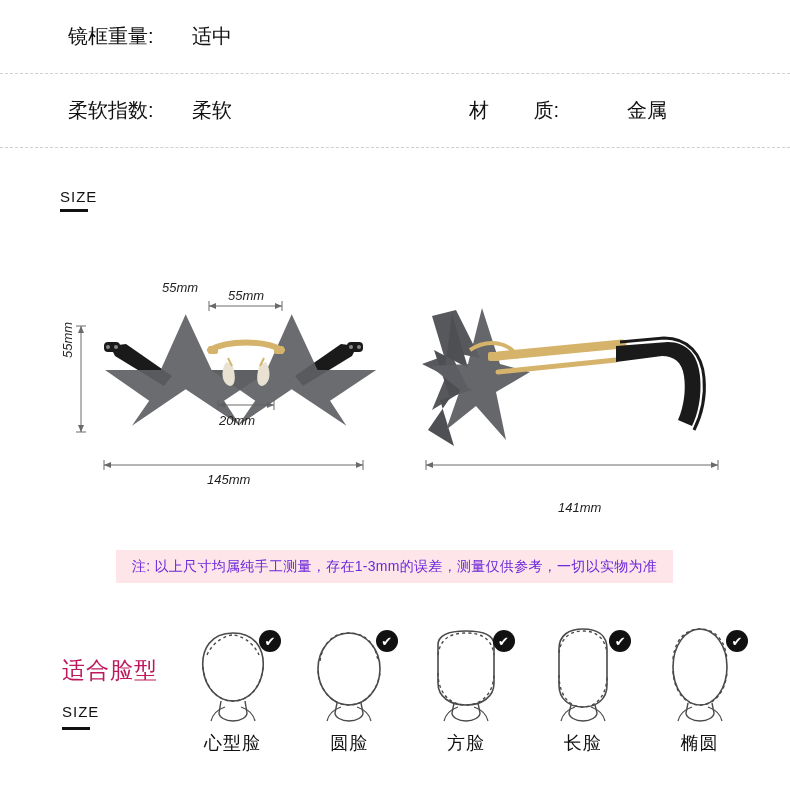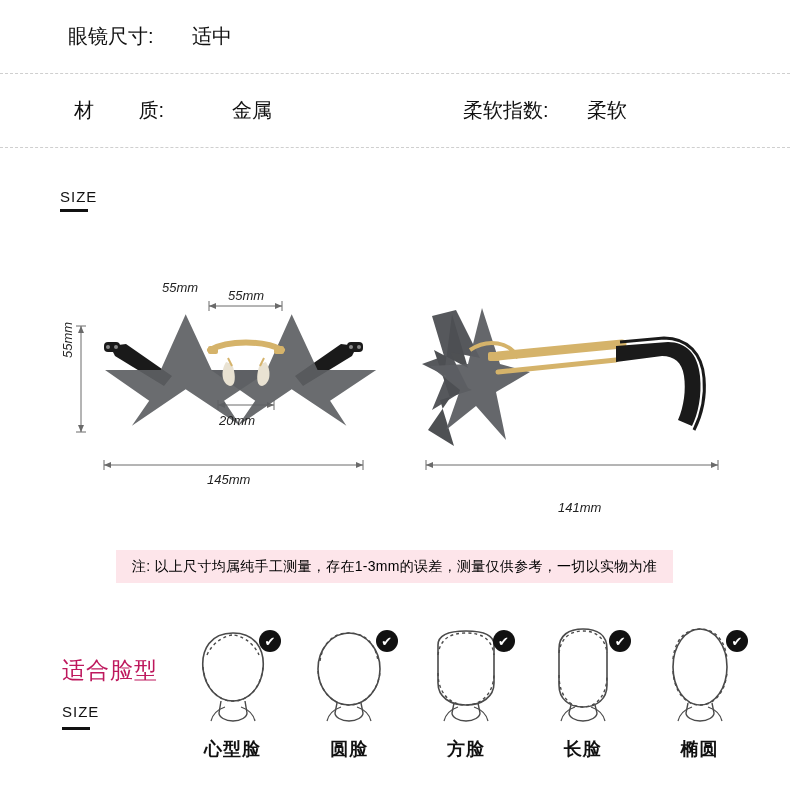--- a/index.html
+++ b/index.html
@@ -69,21 +69,21 @@
     font-size:13px;color:#222;position:absolute;white-space:nowrap;
   }
   .line-h{position:absolute;height:1px;background:#6a6a6a;}
 
   
   .note{
     position:absolute;
     left:116px;top:550px;width:557px;height:33px;
     background:#fde5ea;
     display:flex;align-items:center;justify-content:center;
-    font-size:14px;color:#000000;letter-spacing:0.3px;
+    font-size:14px;color:#6d28d9;letter-spacing:0.3px;
   }
 
   
   .face-title{position:absolute;left:62px;top:655px;font-size:23px;color:#be185d;letter-spacing:1px;}
   .face-sub{position:absolute;left:62px;top:703px;font-size:15px;color:#111;letter-spacing:1px;}
   .face-underline{position:absolute;left:62px;top:727px;width:28px;height:3px;background:#111;}
 
   .faces{
     position:absolute;left:180px;top:625px;width:572px;height:140px;
     display:flex;justify-content:space-between;
@@ -91,50 +91,50 @@
   .face-item{width:105px;position:relative;text-align:center;}
   .face-svg{display:block;margin:0 auto;}
   .check{
     position:absolute;top:5px;right:4px;
     width:22px;height:22px;border-radius:50%;
     background:#111;color:#fff;font-size:13px;
     display:flex;align-items:center;justify-content:center;
     line-height:1;
   }
   .face-label{
-    margin-top:12px;font-size:18px;color:#111;letter-spacing:1px;font-weight:bold;
+    margin-top:6px;font-size:18px;color:#111;letter-spacing:1px;
   }
 </style>
 </head>
 <body>
 
 <div class="spec-table">
 
   <div class="spec-row">
     <div class="spec-cell">
       <div class="cellwrap">
-        <span class="spec-label second">眼镜尺寸:</span>
+        <span class="spec-label second">镜框重量:</span>
         <span class="spec-value v2" style="left:192px">适中</span>
       </div>
     </div>
   </div>
 
   <div class="spec-row">
+    <div class="spec-cell">
+      <div class="cellwrap">
+        <span class="spec-label second">柔软指数:</span>
+        <span class="spec-value v2" style="left:192px">柔软</span>
+      </div>
+    </div>
     <div class="spec-cell">
       <div class="cellwrap">
         <span class="spec-label">材        质:</span>
         <span class="spec-value v1">金属</span>
       </div>
     </div>
-    <div class="spec-cell">
-      <div class="cellwrap">
-        <span class="spec-label second">柔软指数:</span>
-        <span class="spec-value v2" style="left:192px">柔软</span>
-      </div>
-    </div>
   </div>
 
 </div>
 
 <div class="section" style="left:60px;top:188px;">
   <div class="sec-sub">SIZE</div>
   <div class="sec-underline"></div>
 </div>
 
 <div class="draw" style="left:60px;top:280px;width:330px;height:215px;">

